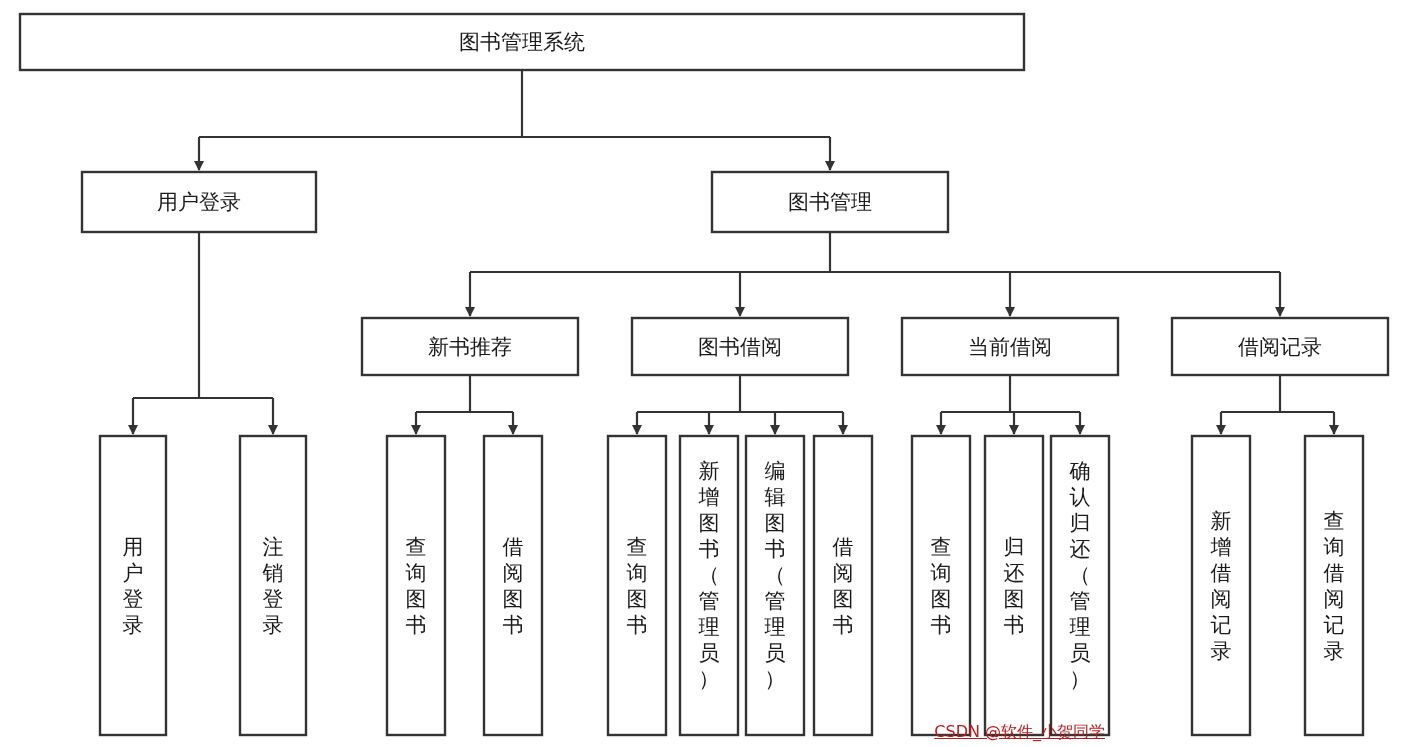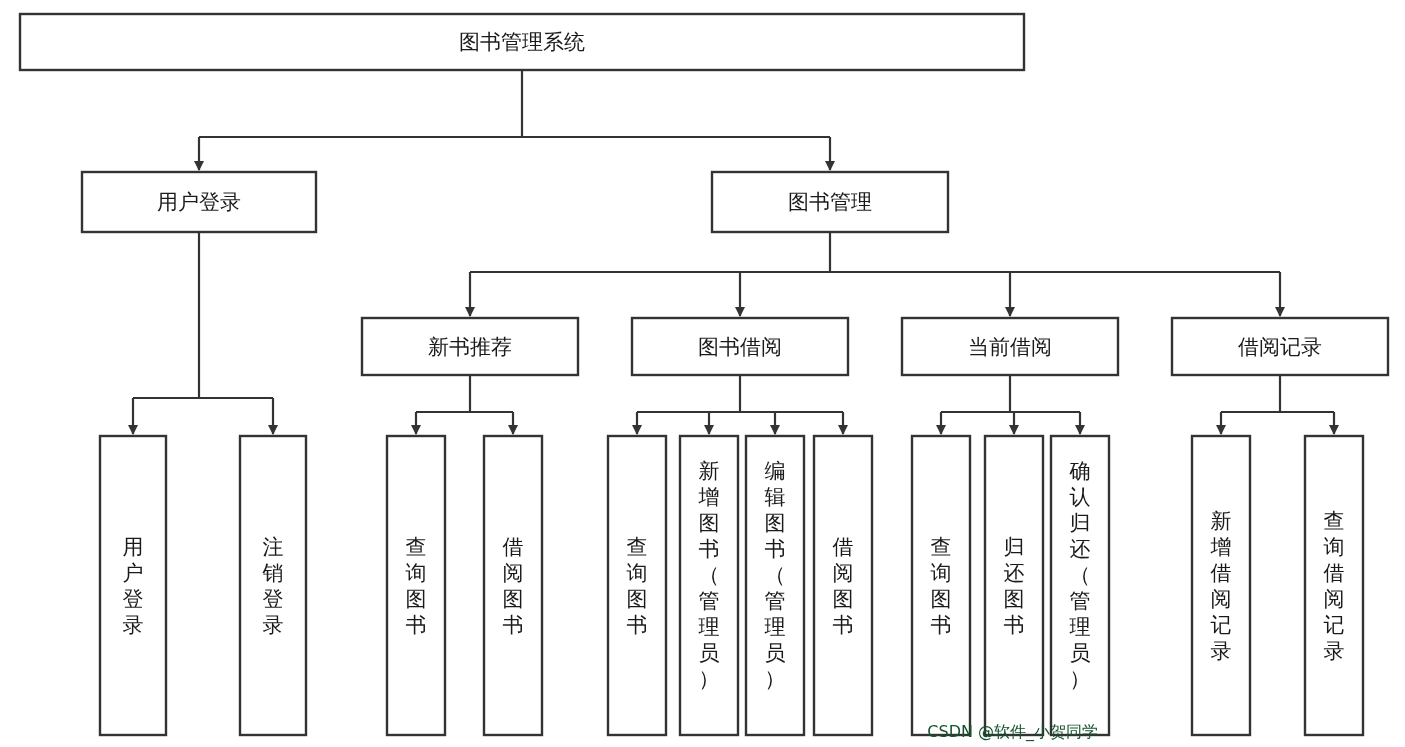--- a/index.html
+++ b/index.html
@@ -48,27 +48,28 @@
     dominant-baseline: middle;
   }
   .leaf-char {
     font-family: "DejaVu Sans", "Liberation Sans", sans-serif;
     font-size: 21px;
     fill: #1a1a1a;
     text-anchor: middle;
   }
   .watermark {
     position: absolute;
-    right: 24px;
+    right: 17px;
     bottom: 4px;
     font-family: "DejaVu Sans", "Liberation Sans", sans-serif;
     font-size: 16px;
-    color: #14532d;
+    color: #b91c1c;
     white-space: nowrap;
     user-select: none;
+    text-decoration: underline;
   }
 </style>
 </head>
 <body>
 
 <div id="diagram-root">
   <svg id="tree-svg" viewBox="0 0 1405 747">
     <defs>
       <marker id="arrow" markerWidth="12" markerHeight="12" refX="9" refY="5" orient="auto" markerUnits="userSpaceOnUse">
         <path d="M0,0 L10,5 L0,10 z" class="arrow-head"></path>

